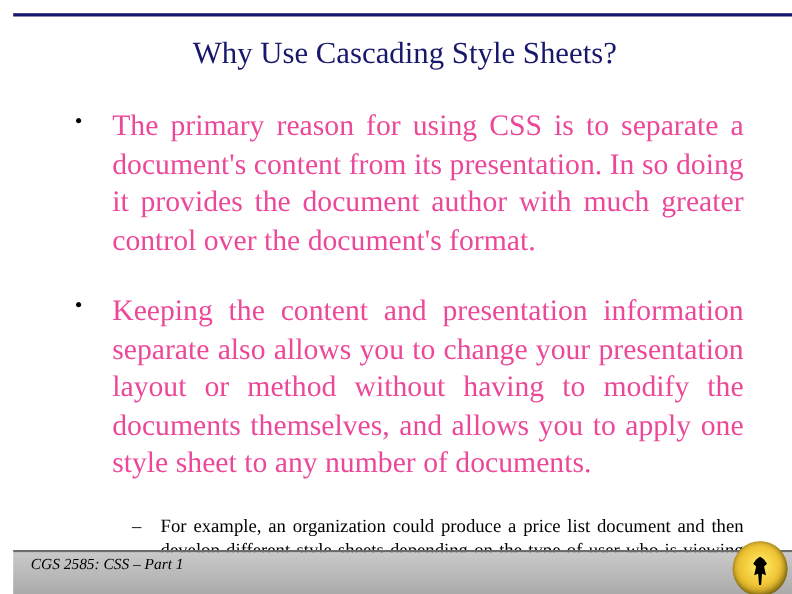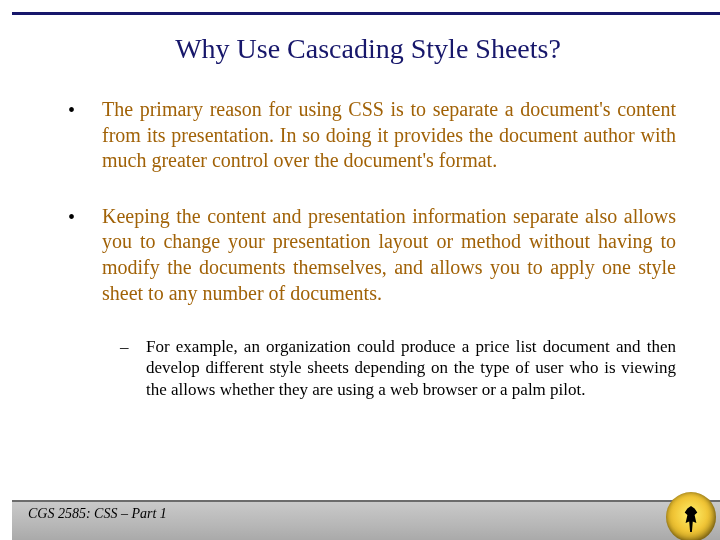--- a/index.html
+++ b/index.html
@@ -31,24 +31,24 @@
     display: flex;
     margin-bottom: 22px;
   }
   .bullet .dot {
     width: 26px;
     flex-shrink: 0;
     font-size: 20px;
     line-height: 1.3;
   }
   .bullet .text {
-    font-size: 20px;
+    font-size: 27px;
     line-height: 1.28;
     text-align: justify;
-    color: #a16207;
+    color: #ec4899;
   }
   .subbullet {
     display: flex;
     margin-left: 56px;
     margin-top: 4px;
   }
   .subbullet .dash {
     width: 18px;
     flex-shrink: 0;
     font-size: 17px;

